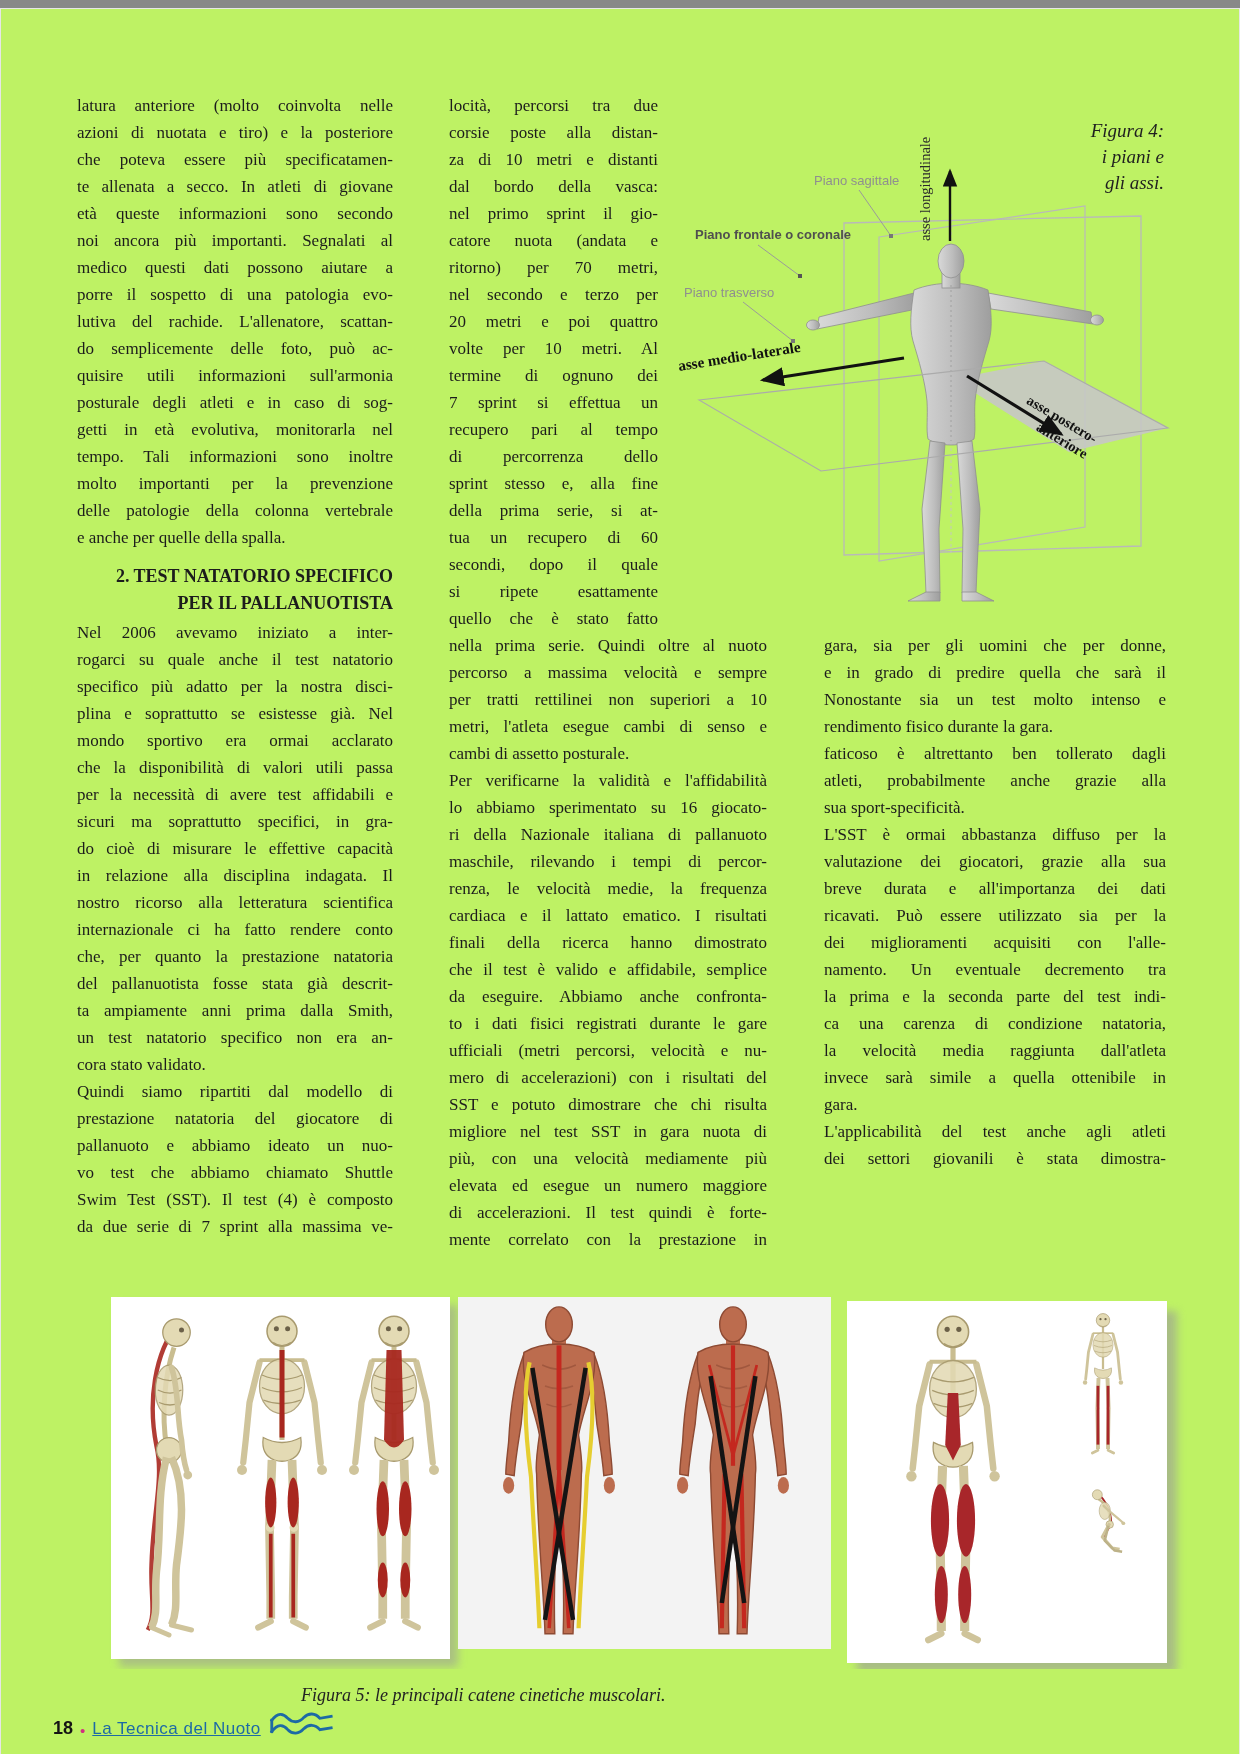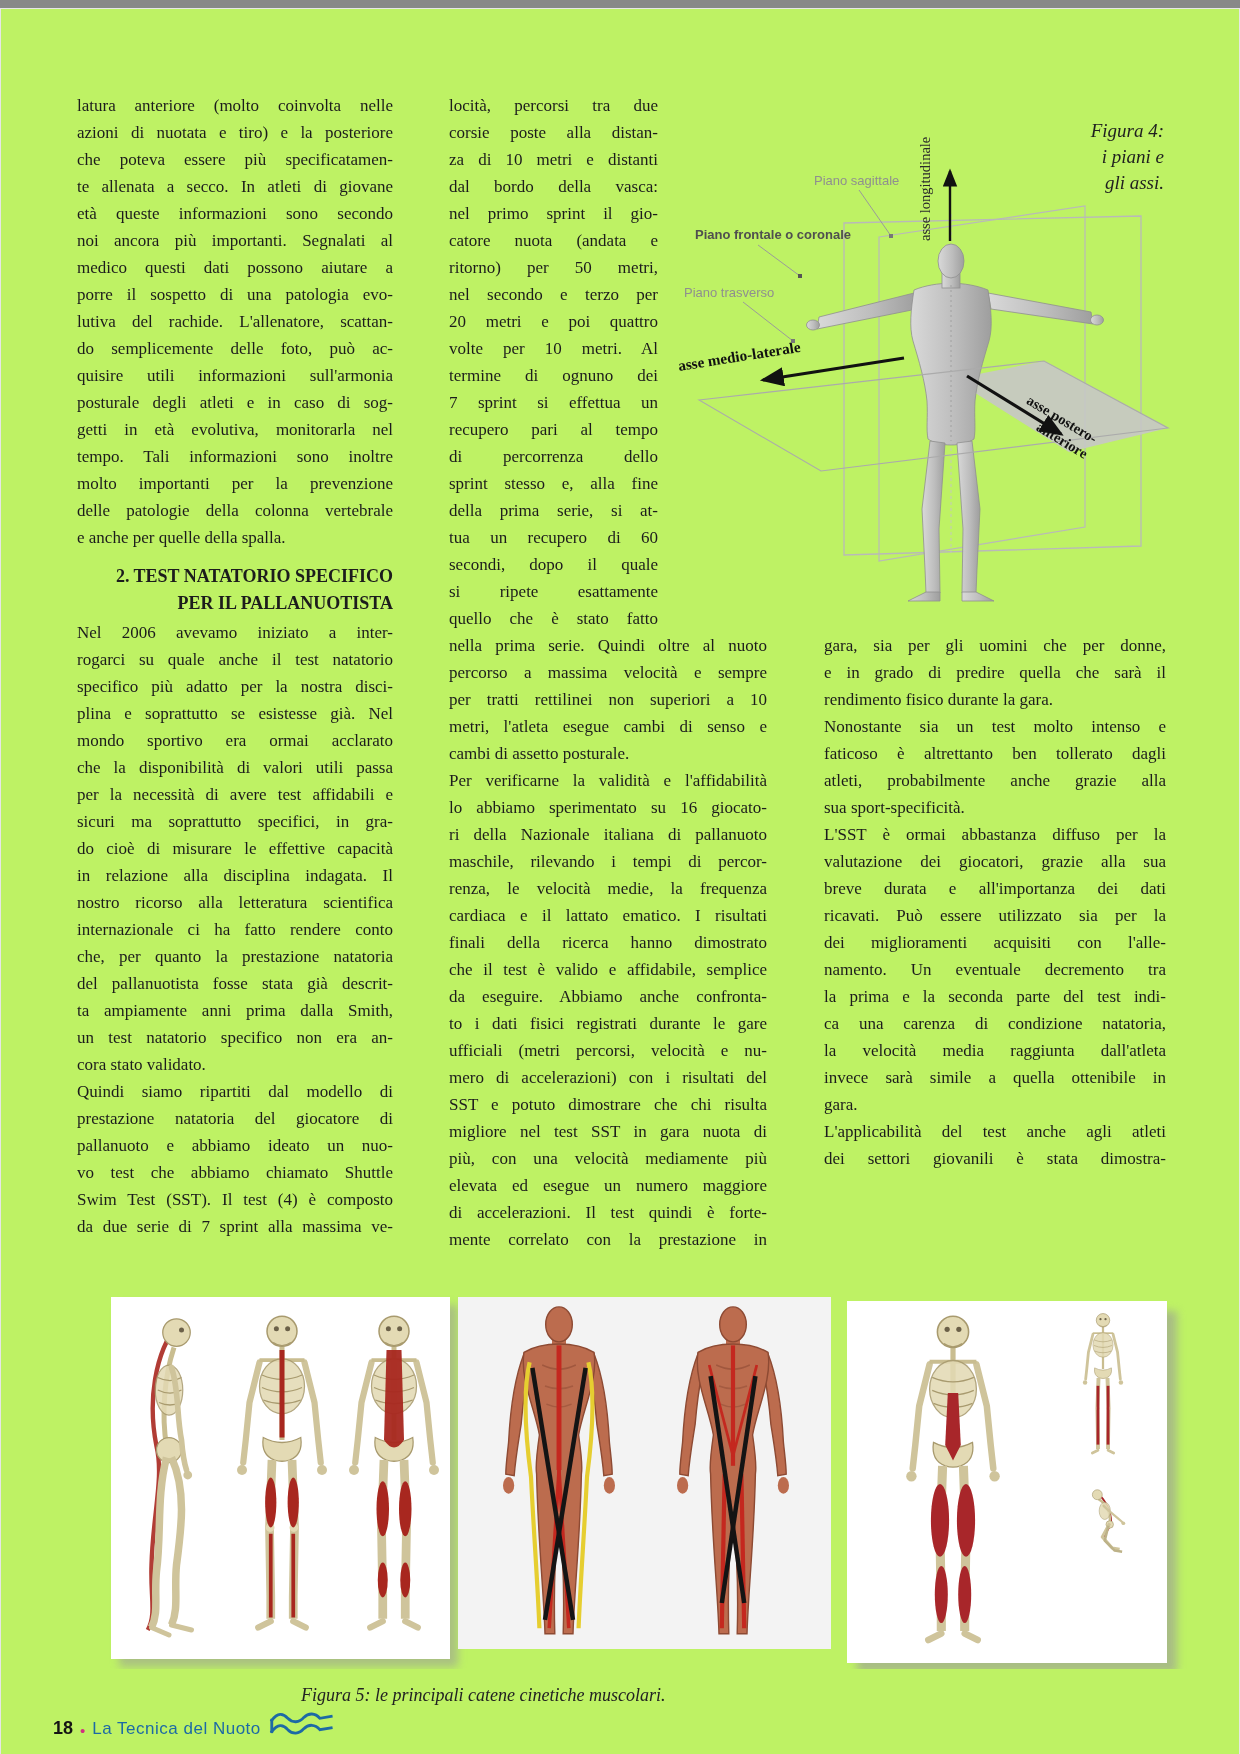--- a/index.html
+++ b/index.html
@@ -77,21 +77,21 @@
       <div class="line">Swim Test (SST). Il test (4) è composto</div>
       <div class="line">da due serie di 7 sprint alla massima ve-</div>
     </div>
   <div class="col" id="col2a">
       <div class="line">locità, percorsi tra due</div>
       <div class="line">corsie poste alla distan-</div>
       <div class="line">za di 10 metri e distanti</div>
       <div class="line">dal bordo della vasca:</div>
       <div class="line">nel primo sprint il gio-</div>
       <div class="line">catore nuota (andata e</div>
-      <div class="line">ritorno) per 50 metri,</div>
+      <div class="line">ritorno) per 70 metri,</div>
       <div class="line">nel secondo e terzo per</div>
       <div class="line">20 metri e poi quattro</div>
       <div class="line">volte per 10 metri. Al</div>
       <div class="line">termine di ognuno dei</div>
       <div class="line">7 sprint si effettua un</div>
       <div class="line">recupero pari al tempo</div>
       <div class="line">di percorrenza dello</div>
       <div class="line">sprint stesso e, alla fine</div>
       <div class="line">della prima serie, si at-</div>
       <div class="line">tua un recupero di 60</div>
@@ -120,22 +120,22 @@
       <div class="line">SST e potuto dimostrare che chi risulta</div>
       <div class="line">migliore nel test SST in gara nuota di</div>
       <div class="line">più, con una velocità mediamente più</div>
       <div class="line">elevata ed esegue un numero maggiore</div>
       <div class="line">di accelerazioni. Il test quindi è forte-</div>
       <div class="line">mente correlato con la prestazione in</div>
     </div>
   <div class="col" id="col3">
       <div class="line">gara, sia per gli uomini che per donne,</div>
       <div class="line">e in grado di predire quella che sarà il</div>
+      <div class="line">Nonostante sia un test molto intenso e</div>
       <div class="line last">rendimento fisico durante la gara.</div>
-      <div class="line">Nonostante sia un test molto intenso e</div>
       <div class="line">faticoso è altrettanto ben tollerato dagli</div>
       <div class="line">atleti, probabilmente anche grazie alla</div>
       <div class="line last">sua sport-specificità.</div>
       <div class="line">L'SST è ormai abbastanza diffuso per la</div>
       <div class="line">valutazione dei giocatori, grazie alla sua</div>
       <div class="line">breve durata e all'importanza dei dati</div>
       <div class="line">ricavati. Può essere utilizzato sia per la</div>
       <div class="line">dei miglioramenti acquisiti con l'alle-</div>
       <div class="line">namento. Un eventuale decremento tra</div>
       <div class="line">la prima e la seconda parte del test indi-</div>
@@ -352,21 +352,21 @@
       <path d="M4,56 L-2,80 L14,96 L26,98" stroke="#bdb288" stroke-width="4" fill="none" stroke-linejoin="round"></path>
       <circle cx="-14" cy="6" r="8" fill="#e3dab4" stroke="#a89a6e"></circle>
     </g>
   </svg>
 
   <div class="fig5-caption">Figura 5: le principali catene cinetiche muscolari.</div>
 
   <div class="footer">
     <span class="pg">18</span>
     <span class="dot" id="footer-dot" style="color: rgb(210, 48, 128);">•</span>
-    <span class="mag" id="footer-mag" style="color: rgb(29, 106, 165);">La Tecnica del Nuoto</span>
+    <span class="mag" id="footer-mag" style="color: rgb(29, 106, 165); text-decoration: underline;">La Tecnica del Nuoto</span>
     <svg width="66" height="30" viewBox="0 0 70 30">
       <g fill="none" stroke="#1d6aa5" stroke-width="3" stroke-linecap="square">
         <path d="M4,11 C10,3 16,3 21,9 C26,14 33,14 38,8 C43,3 50,3 55,9 L67,7"></path>
         <path d="M4,23 C10,15 16,15 21,21 C26,26 33,26 38,20 C43,15 50,15 55,21 L67,19"></path>
         <line x1="4" y1="11" x2="4" y2="23"></line>
       </g>
     </svg>
   </div>
 
 </div>

